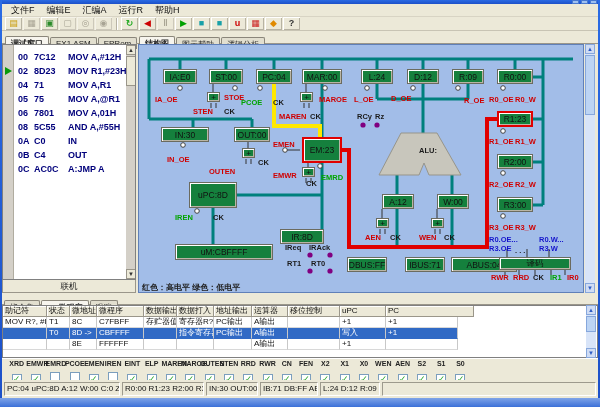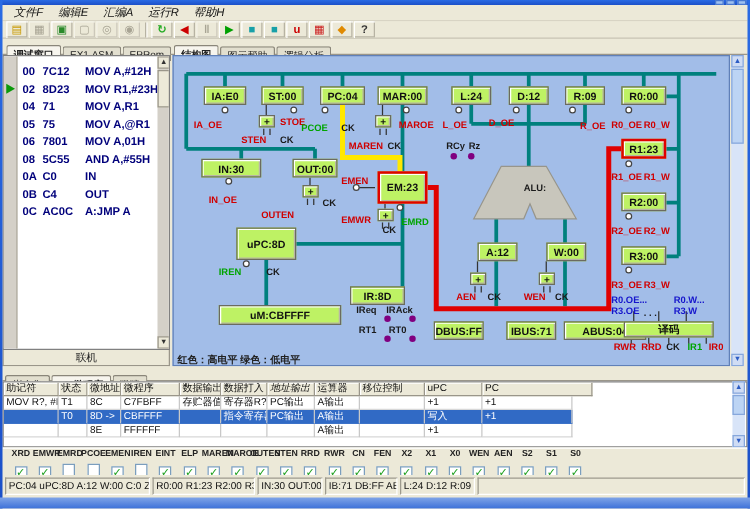--- a/index.html
+++ b/index.html
@@ -6,21 +6,21 @@
   *{box-sizing:border-box;font-family:"Liberation Sans","DejaVu Sans",sans-serif;}
   .window{position:relative;width:600px;height:407px;background:#ece9d8;overflow:hidden;}
   .edge{position:absolute;background:linear-gradient(#2a6be4,#1c50c8);z-index:50;}
   .edge.top{left:0;top:0;width:600px;height:4px;}
   .edge.left{left:0;top:0;width:2px;height:407px;}
   .edge.right{left:598px;top:0;width:2px;height:407px;}
   .edge.bottom{left:0;top:398px;width:600px;height:9px;background:linear-gradient(#7fa4e8,#3c70d8);}
   .winbtn{position:absolute;top:0;width:7px;height:4px;background:#9ec0f0;border:1px solid #4878d0;}
   
   .menubar{position:absolute;left:2px;top:4px;width:596px;height:13px;background:#ece9d8;border-bottom:1px solid #d8d4c4;font-size:9px;padding-left:4px;display:flex;align-items:center;gap:2px;}
-  .menu-item{padding:1px 5px;color:#111;cursor:default;font-style:italic;}
+  .menu-item{padding:1px 5px;color:#111;cursor:default;}
   .toolbar{position:absolute;left:2px;top:17px;width:596px;height:14px;background:#ece9d8;border-bottom:1px solid #c8c4b4;display:flex;align-items:center;padding-left:3px;}
   .tb-btn{display:inline-flex;align-items:center;justify-content:center;width:17px;height:13px;margin-right:1px;background:#ece9d8;box-shadow:inset 1px 1px 0 #fff,inset -1px -1px 0 #b7b3a3;font-size:9px;font-weight:bold;line-height:11px;}
   .tb-dis{box-shadow:inset 1px 1px 0 #f4f2e8,inset -1px -1px 0 #ccc8ba;}
   .tb-sep{display:inline-block;width:2px;height:12px;margin:0 3px;border-left:1px solid #b7b3a3;border-right:1px solid #fff;}
   
   .left-panel{position:absolute;left:2px;top:31px;width:134px;height:262px;}
   .right-panel{position:absolute;left:136px;top:31px;width:462px;height:262px;}
   .tabbar{height:13px;position:relative;border-bottom:1px solid #9a968a;padding-left:3px;white-space:nowrap;}
   .tab{display:inline-block;height:12px;padding:1px 5px 0;font-size:8px;color:#222;background:#e2dfcf;border:1px solid #8a867a;border-bottom:none;border-radius:2px 2px 0 0;margin-right:1px;vertical-align:bottom;}
   .tab.active{background:#f7f5ee;font-weight:bold;height:13px;}
@@ -37,21 +37,21 @@
   
   .vsb{position:absolute;top:0;width:10px;height:100%;background:#d8e4f8;}
   .vsb.gray{background:#d4d0c8;}
   .sb-btn{position:absolute;left:0;width:10px;height:10px;background:#cfdcf4;border:1px solid #86a7dc;color:#2c5cc4;font-size:6px;line-height:8px;text-align:center;}
   .gray .sb-btn{background:#ece9d8;border:1px solid #9a968a;color:#333;}
   .sb-thumb{position:absolute;left:0;width:10px;background:#bcd4f4;border:1px solid #86a7dc;}
   .gray .sb-thumb{background:#ece9d8;border:1px solid #9a968a;}
   
   .diagram{position:absolute;left:2px;top:13px;width:446px;height:249px;background:#a2bde8;border:1px solid #6080b8;overflow:hidden;}
   .diagram svg{position:absolute;left:0;top:0;}
-  .dbox{position:absolute;z-index:5;background:#bef264;border:1px solid #6b6b5f;box-shadow:inset 1px 1px 0 #fff,inset -1px -1px 0 #b9b5a5;display:flex;align-items:center;justify-content:center;font-size:8.5px;font-weight:bold;color:#111;white-space:nowrap;}
+  .dbox{position:absolute;z-index:5;background:#15803d;border:1px solid #6b6b5f;box-shadow:inset 1px 1px 0 #fff,inset -1px -1px 0 #b9b5a5;display:flex;align-items:center;justify-content:center;font-size:8.5px;font-weight:normal;color:#111;white-space:nowrap;}
   .dbox.alert{border:2px solid #e00000;}
   .dbox.plus{font-size:8px;}
   .dlab{position:absolute;z-index:6;font-size:7.5px;font-weight:bold;white-space:nowrap;}
   .r{color:#d00000;}.g{color:#00a400;}.b{color:#1515cc;}.k{color:#1a1a1a;}
   .legend{position:absolute;z-index:6;left:3px;top:237px;font-size:8px;font-weight:bold;color:#222;}
   
   .bottom-panel{position:absolute;left:2px;top:293px;width:596px;height:65px;background:#ece9d8;}
   .bp-tabs{height:12px;border-bottom:1px solid #9a968a;padding-left:2px;}
   .bp-tabs .tab{font-size:8px;height:11px;}
   .bp-table{position:relative;height:53px;background:#fff;border:1px solid #808080;overflow:hidden;}
@@ -320,21 +320,21 @@
   <div class="bottom-panel">
     <div class="tabbar bp-tabs"><span class="tab">指令集</span><span class="tab active">uM微程序</span><span class="tab">跟踪</span></div>
     <div class="bp-table">
         <div class="trow thead">
           <span class="tcell" style="width: 44px;">助记符</span>
           <span class="tcell" style="width: 23px;">状态</span>
           <span class="tcell" style="width: 27px;">微地址</span>
           <span class="tcell" style="width: 47px;">微程序</span>
           <span class="tcell" style="width: 33px;">数据输出</span>
           <span class="tcell" style="width: 37px;">数据打入</span>
-          <span class="tcell" style="width: 38px; font-style: italic;">地址输出</span>
+          <span class="tcell" style="width: 38px;">地址输出</span>
           <span class="tcell" style="width: 36px;">运算器</span>
           <span class="tcell" style="width: 52px;">移位控制</span>
           <span class="tcell" style="width: 46px;">uPC</span>
           <span class="tcell" style="width: 88px;">PC</span>
         </div>
         <div class="trow">
           <span class="tcell" style="width: 44px;">MOV R?, #II</span>
           <span class="tcell" style="width: 23px;">T1</span>
           <span class="tcell" style="width: 27px;">8C</span>
           <span class="tcell" style="width: 47px;">C7FBFF</span>

